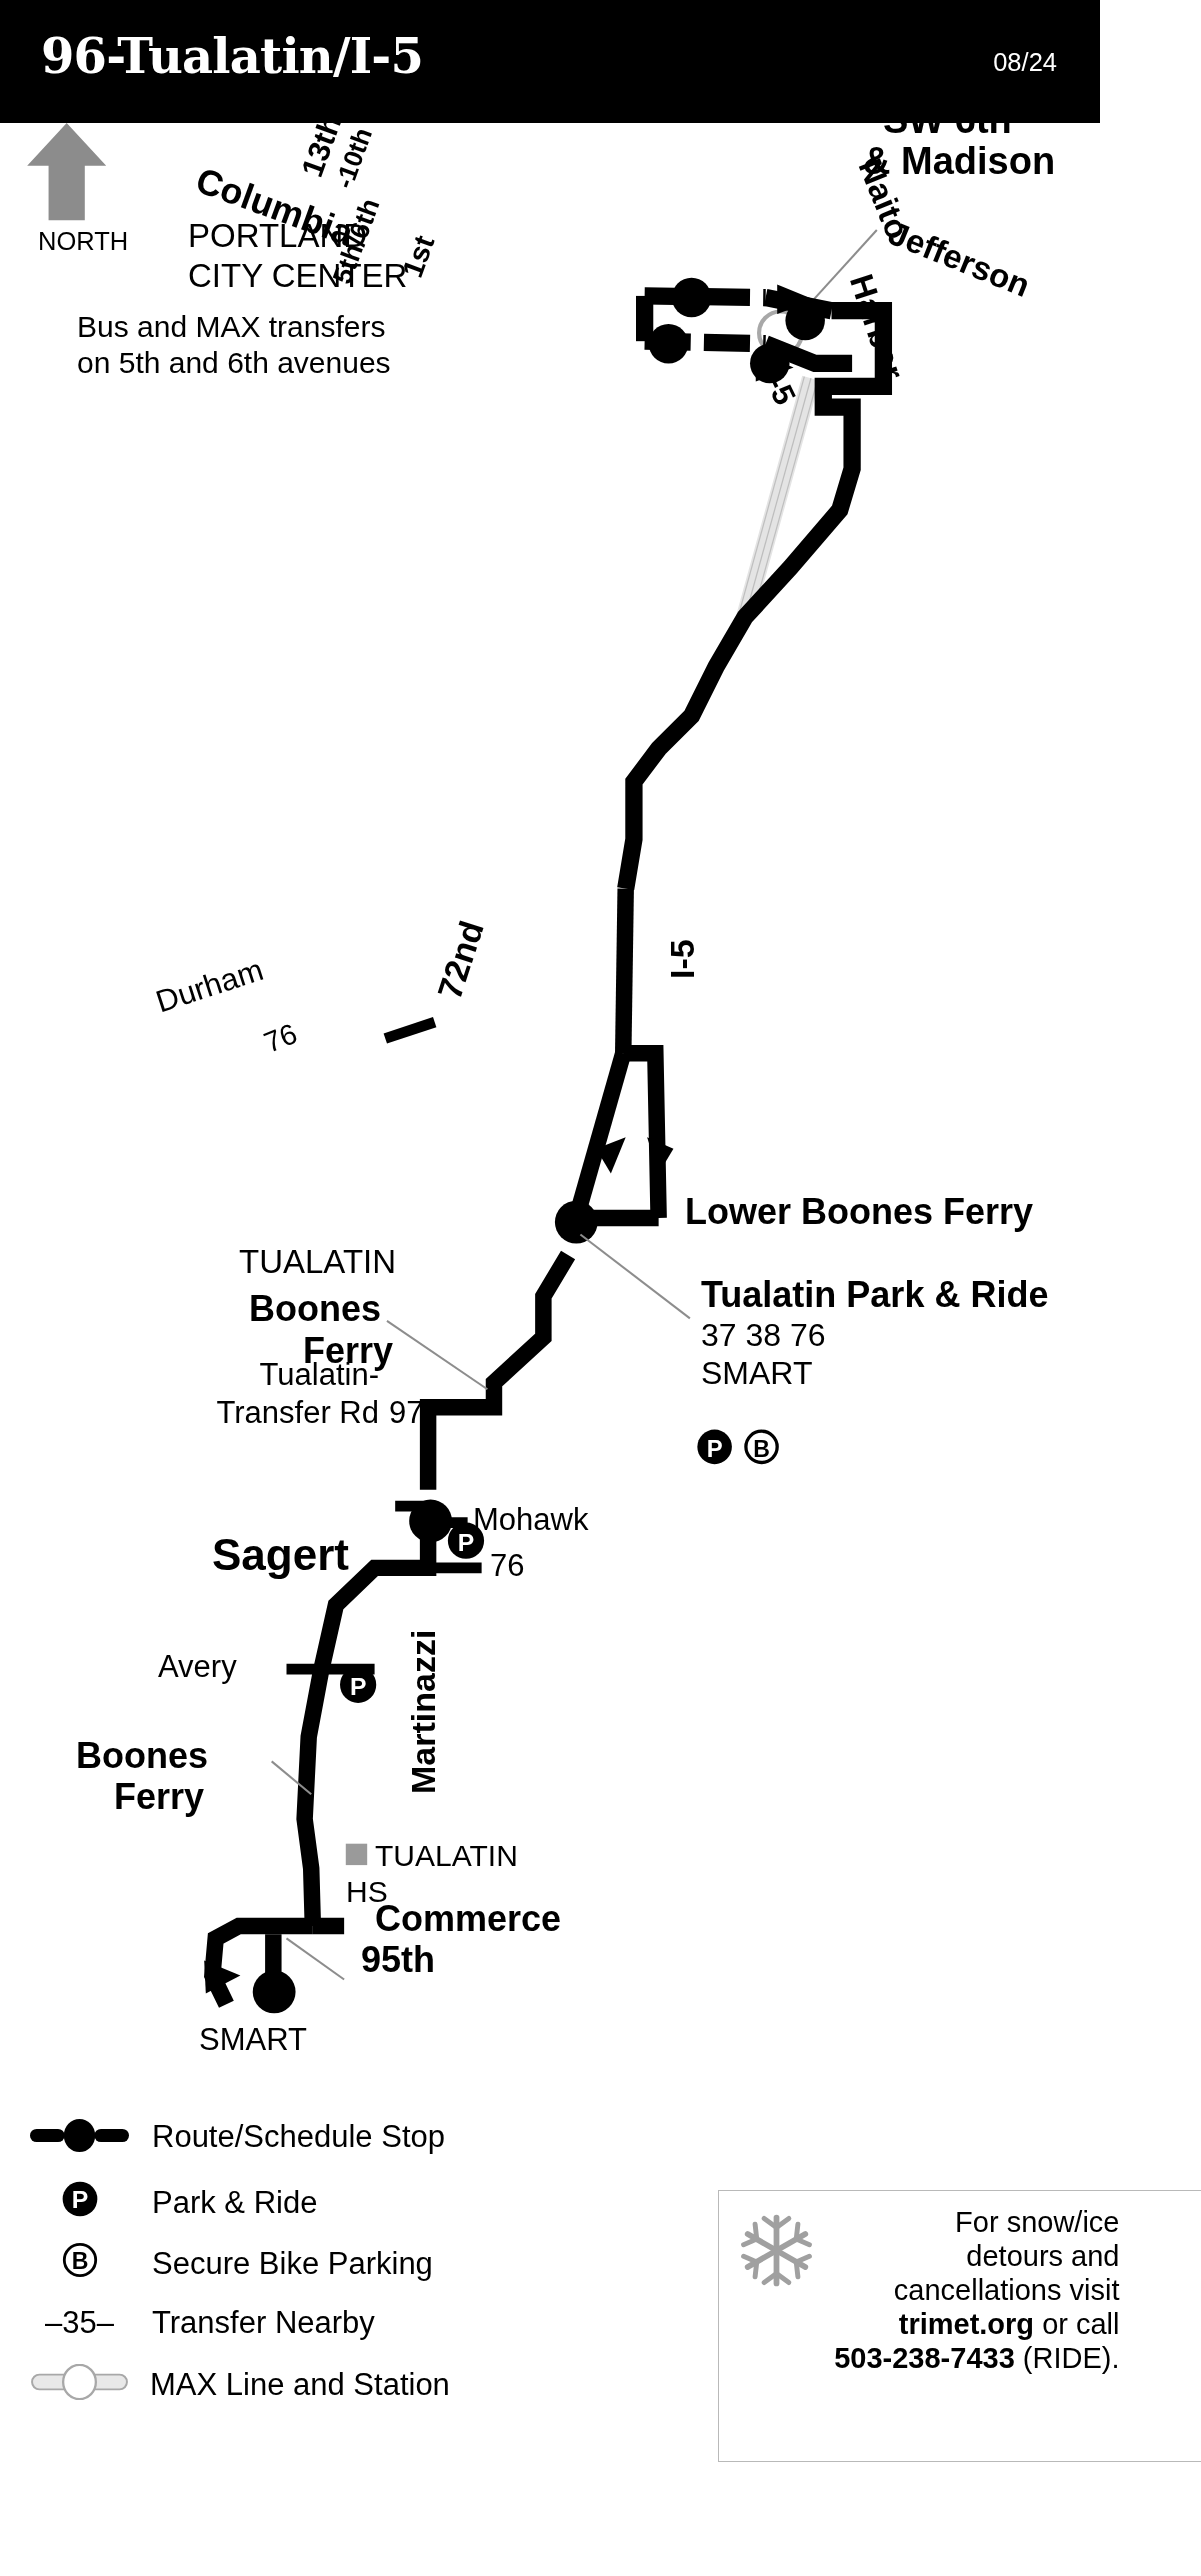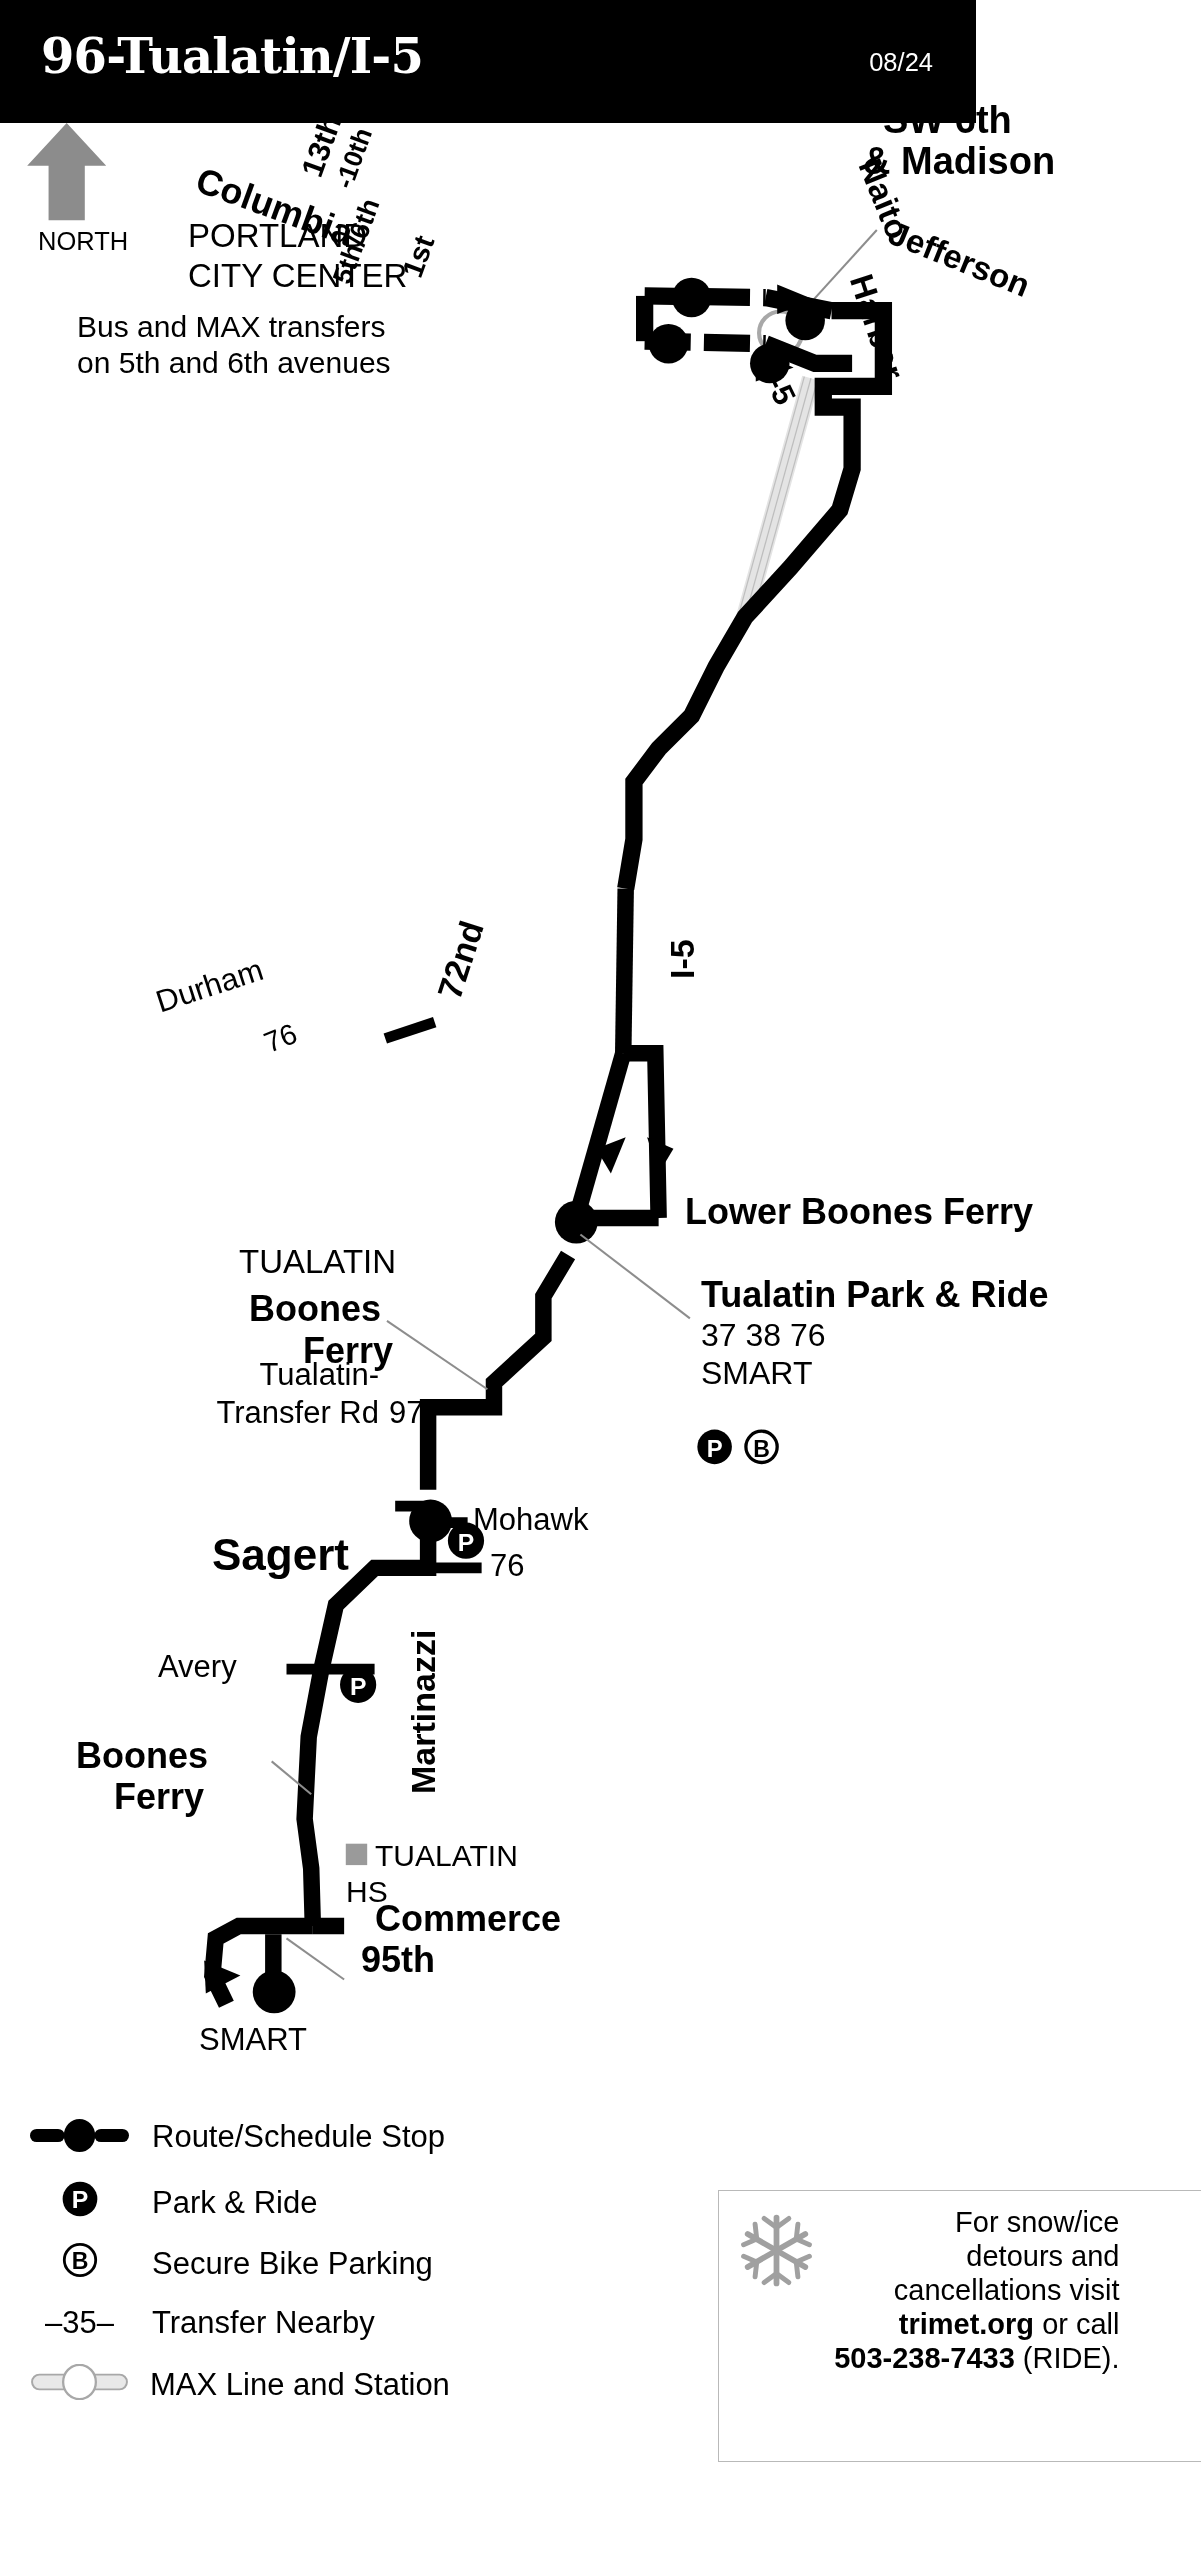--- a/index.html
+++ b/index.html
@@ -5,21 +5,21 @@
   html,body{margin:0;padding:0;background:#fff;}
   body{
     font-family:"Liberation Sans", sans-serif;
     width:1202px;height:2576px;position:relative;overflow:hidden;
     -webkit-font-smoothing:antialiased;
   }
   #page{position:absolute;inset:0;background:#fff;}
 
   
   .header{
-    position:absolute;left:0;top:0;width:976px;height:123px;
+    position:absolute;left:0;top:0;width:1100px;height:123px;
     background:#000;color:#fff;
   }
   .header-title{
     position:absolute;left:41px;top:28px;
     font-family:"DejaVu Serif", serif;
     font-weight:700;font-size:48px;letter-spacing:-0.8px;color:#fff;
     white-space:nowrap;
   }
   .header-date{
     position:absolute;right:43px;top:48px;

